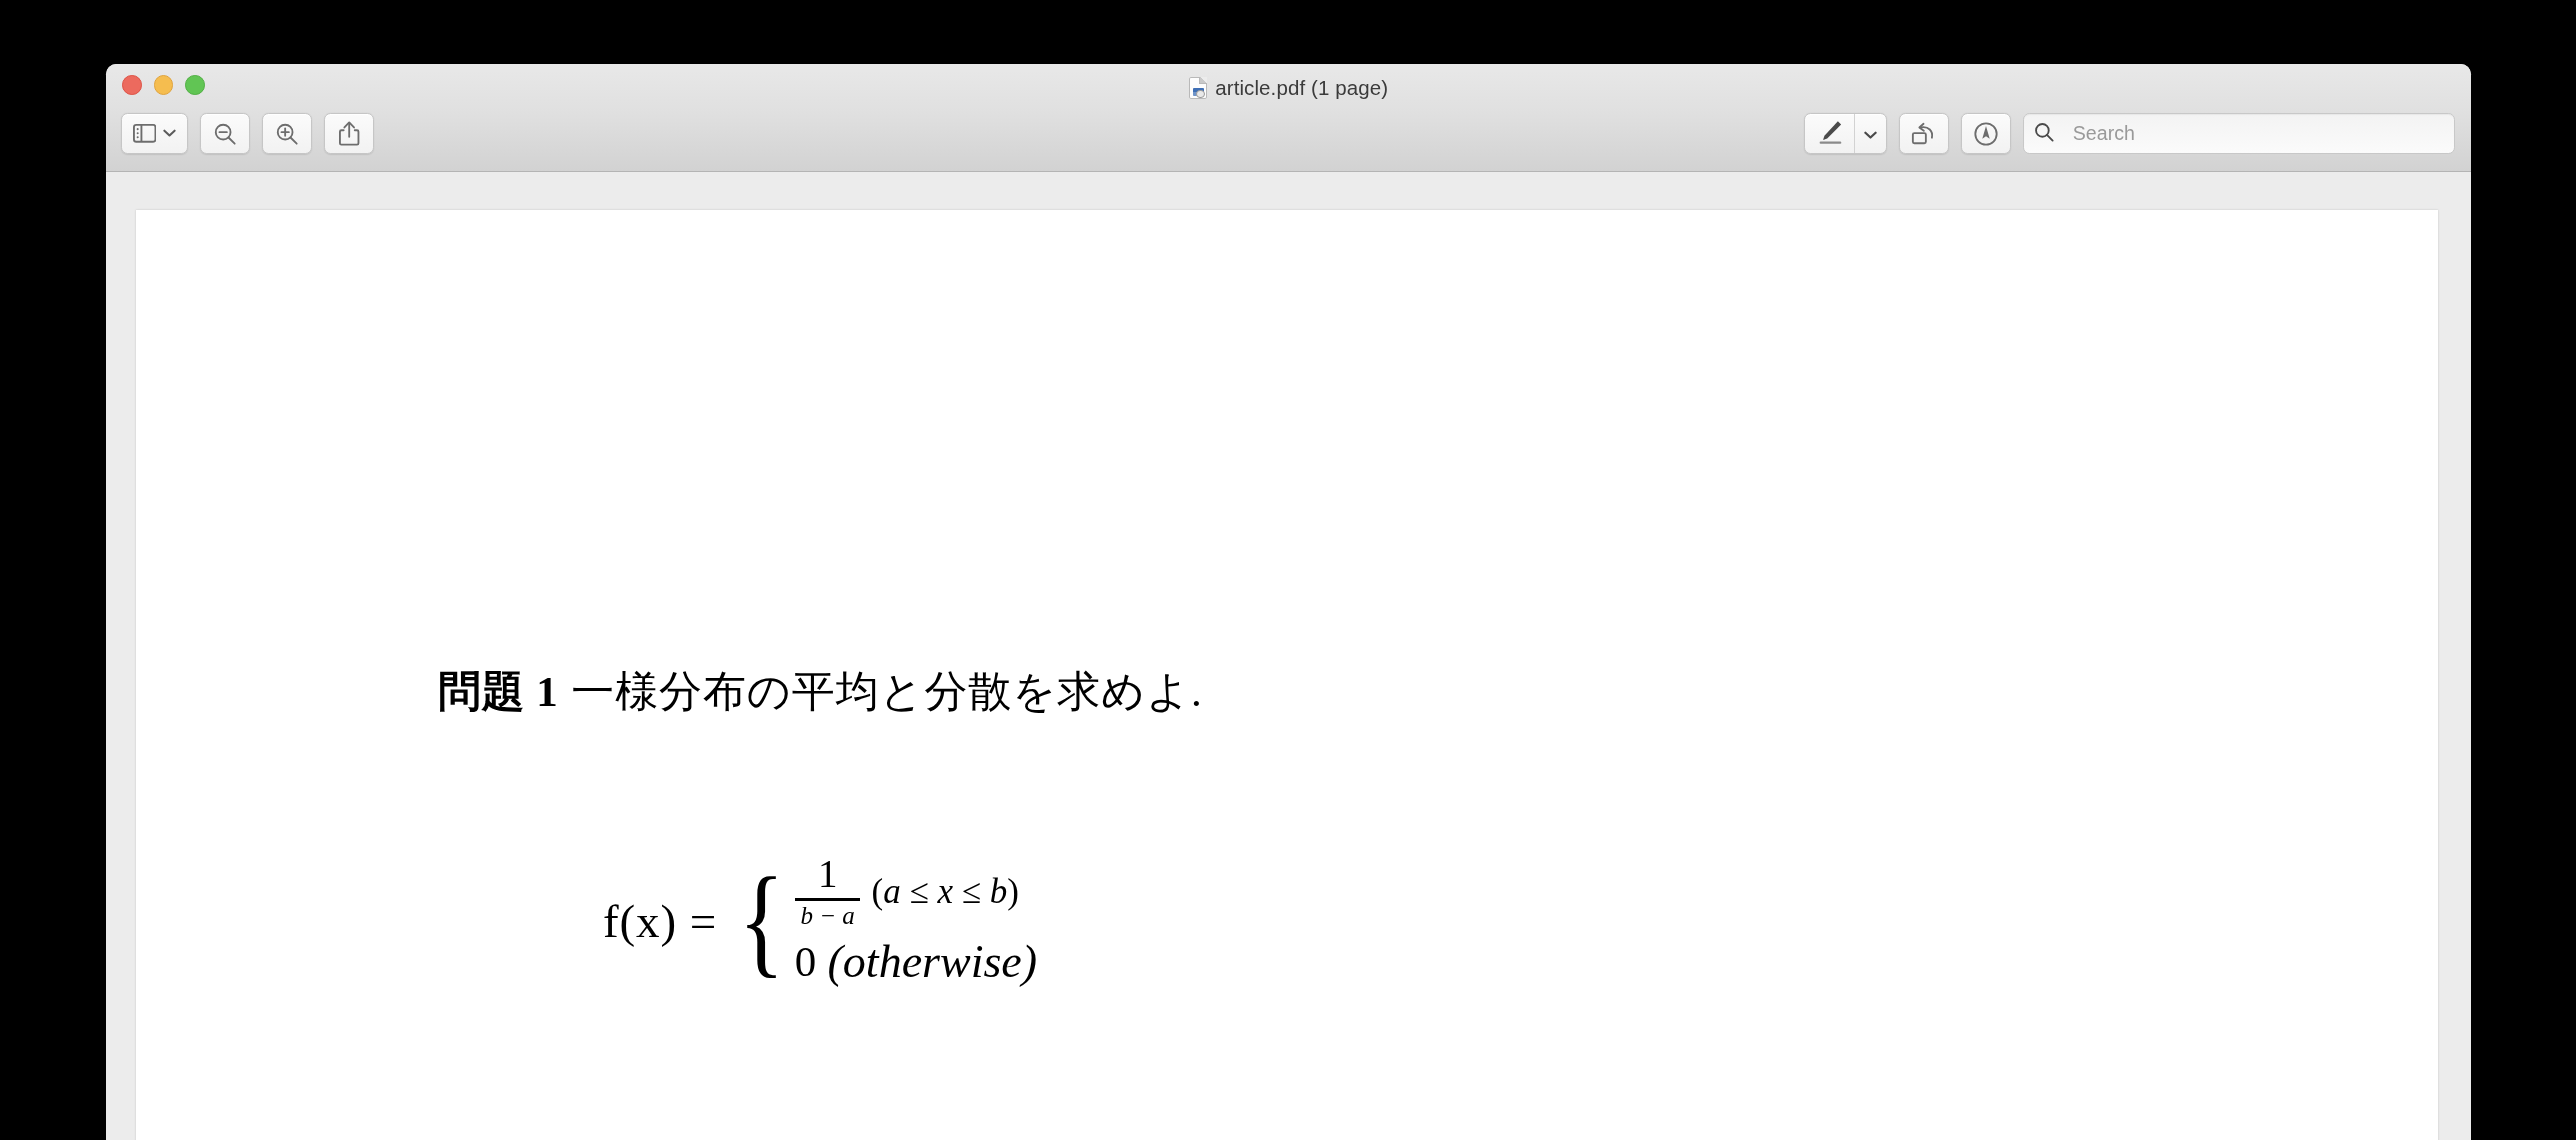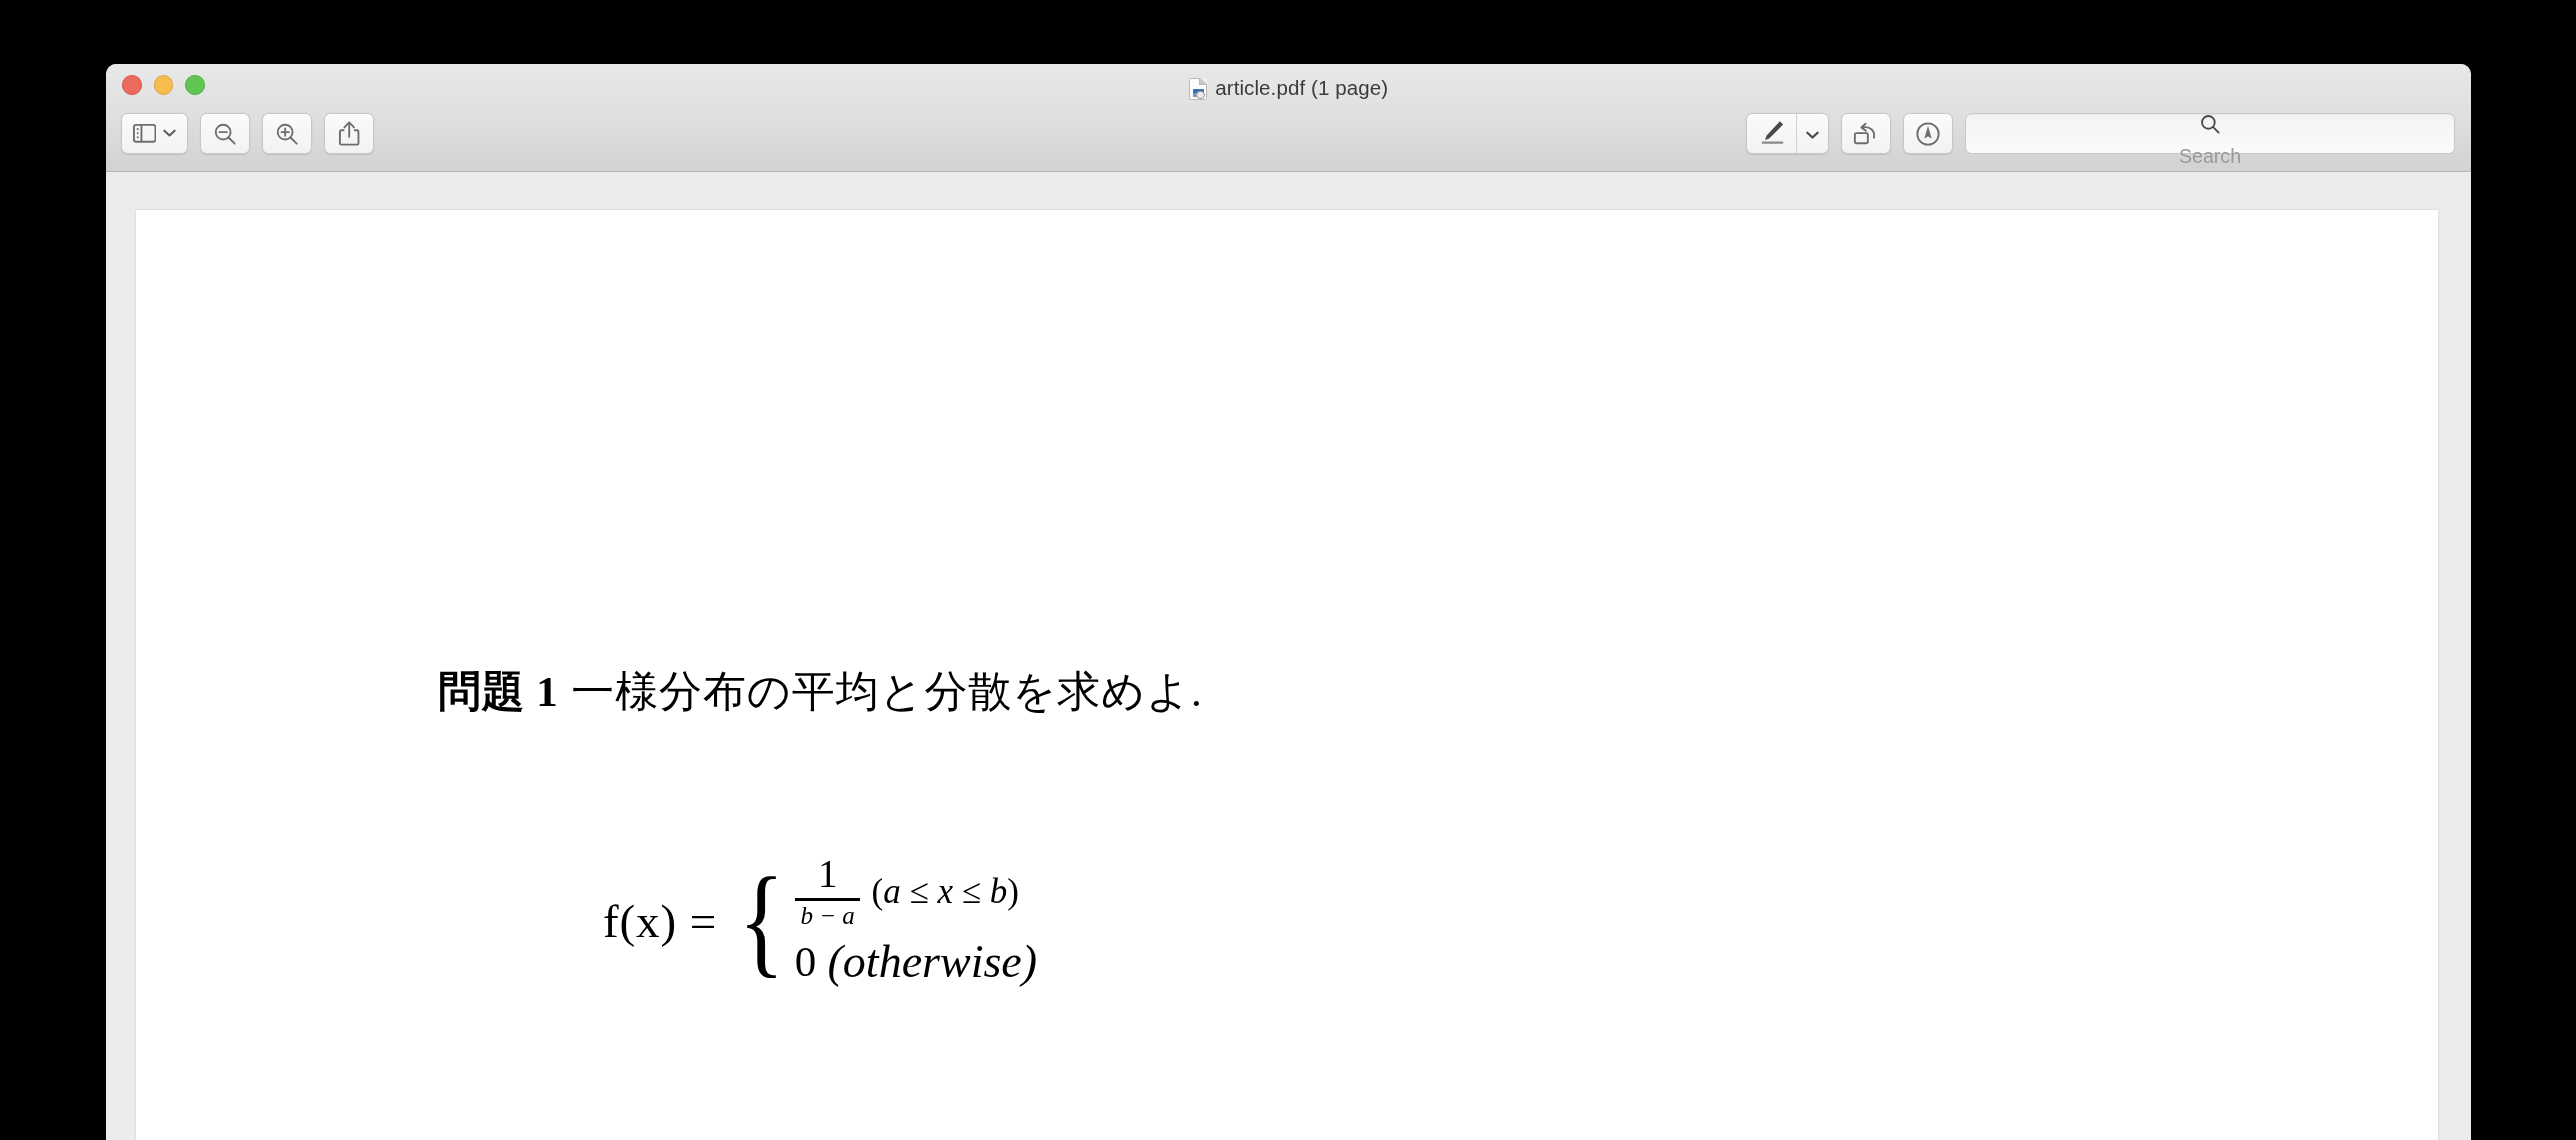--- a/index.html
+++ b/index.html
@@ -48,21 +48,21 @@
   }
   .light.close  { background: #ec6a5e; border: 0.5px solid #dd5043; }
   .light.min    { background: #f5bd4f; border: 0.5px solid #dfa33d; }
   .light.max    { background: #61c554; border: 0.5px solid #4fae42; }
 
   #window-title {
     position: absolute;
     left: 0; right: 0;
     top: 12px;
     display: flex;
-    align-items: flex-end;
+    align-items: center;
     justify-content: center;
     gap: 8.4px;
     pointer-events: none;
   }
   #window-title .title-text {
     font-size: 20.5px;
     color: #3b3b3b;
     letter-spacing: 0.1px;
   }
   .doc-icon {
@@ -148,31 +148,30 @@
     display: flex;
     align-items: center;
     justify-content: center;
     cursor: default;
   }
   .split-group .seg.main { width: 49px; }
   .split-group .seg.arrow { width: 32px; border-left: 0.9px solid #d2d2d2; }
 
   
   #search-field {
-    width: 490px;
+    width: 432px;
     height: 41px;
     background: linear-gradient(to bottom, #f3f3f3, #fbfbfb);
     border: 0.9px solid #c8c8c8;
     border-radius: 6.5px;
     display: flex;
     align-items: center;
     padding: 0 10.3px;
-    gap: 7px;
+    gap: 18px;
     box-shadow: 0 0.9px 0.9px rgba(0,0,0,0.05) inset;
-    flex-direction: column;
   }
   #search-field .placeholder {
     font-size: 19.6px;
     color: #9a9a9a;
   }
 
   
   #doc-area {
     position: relative;
     width: 100%;

